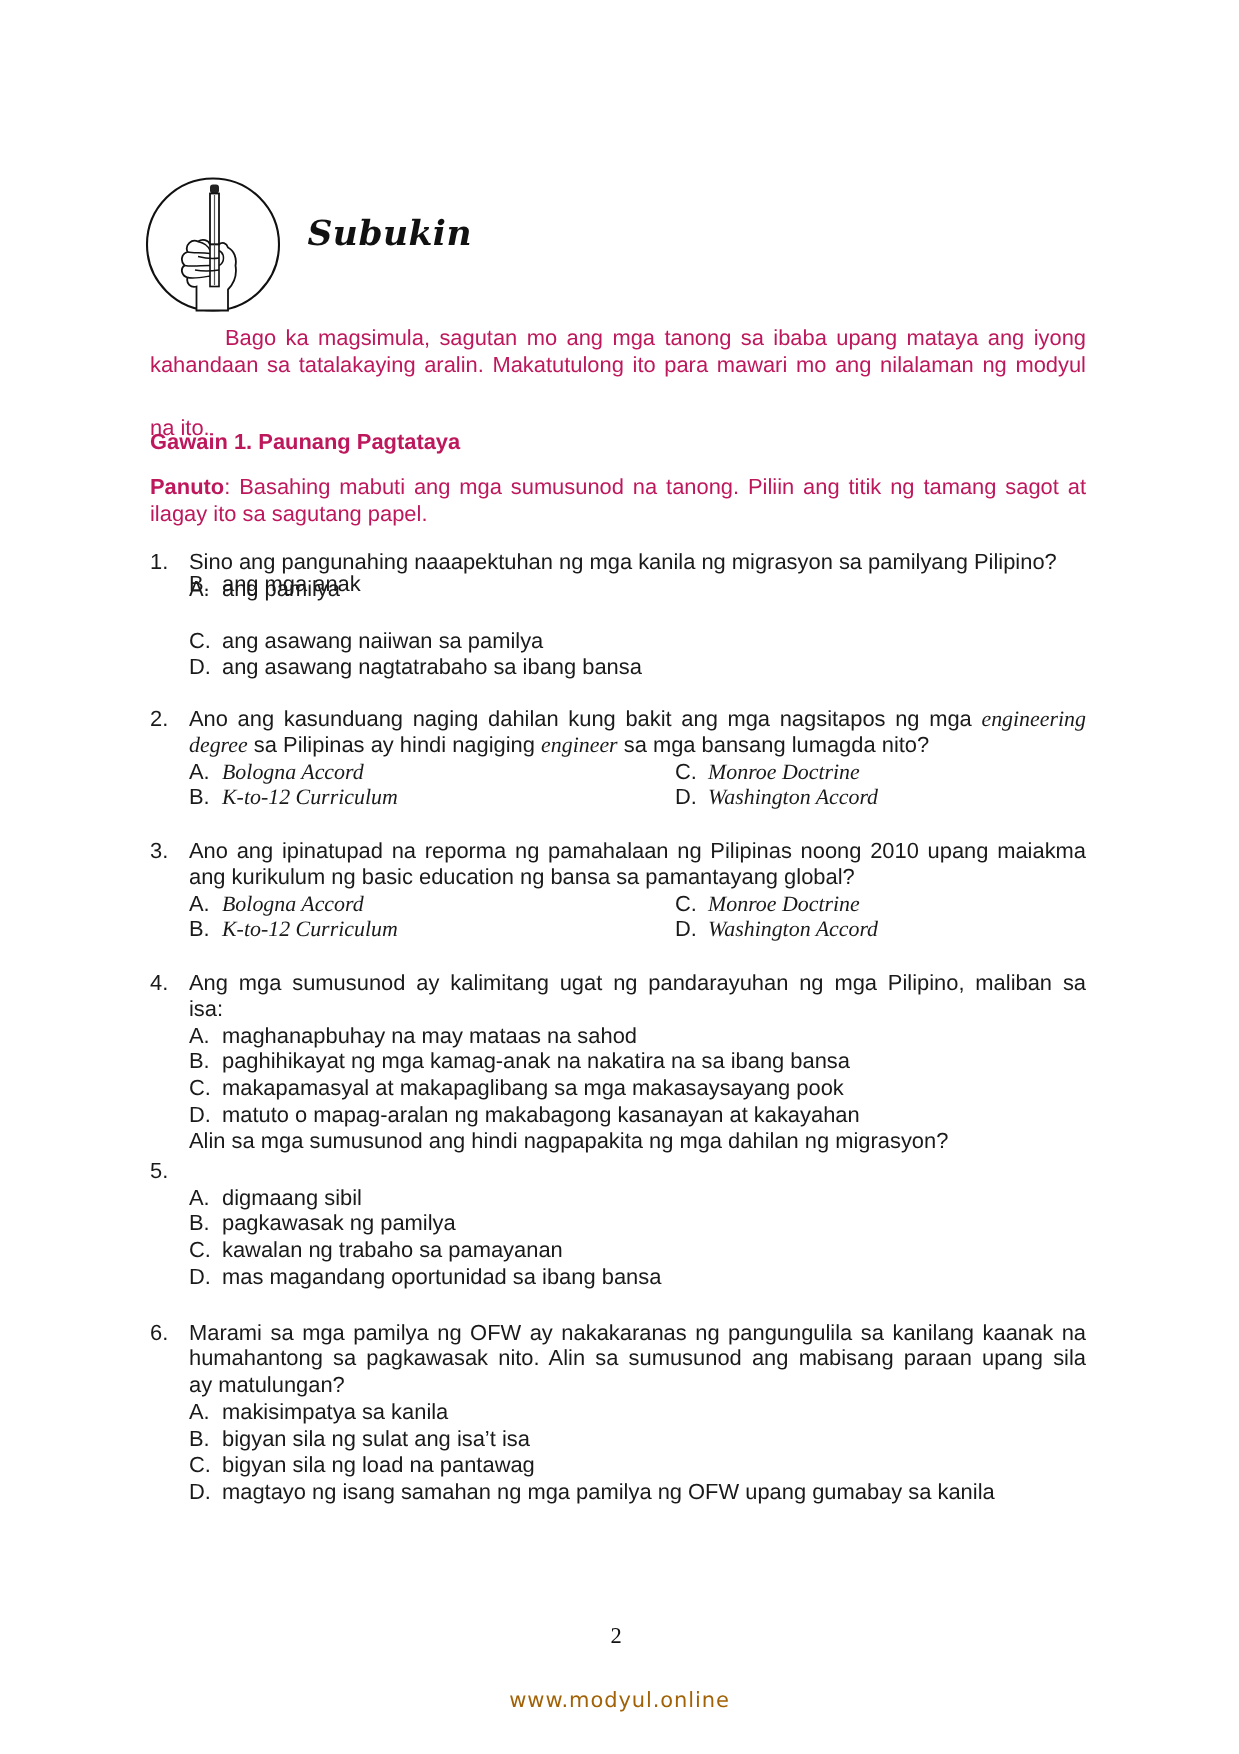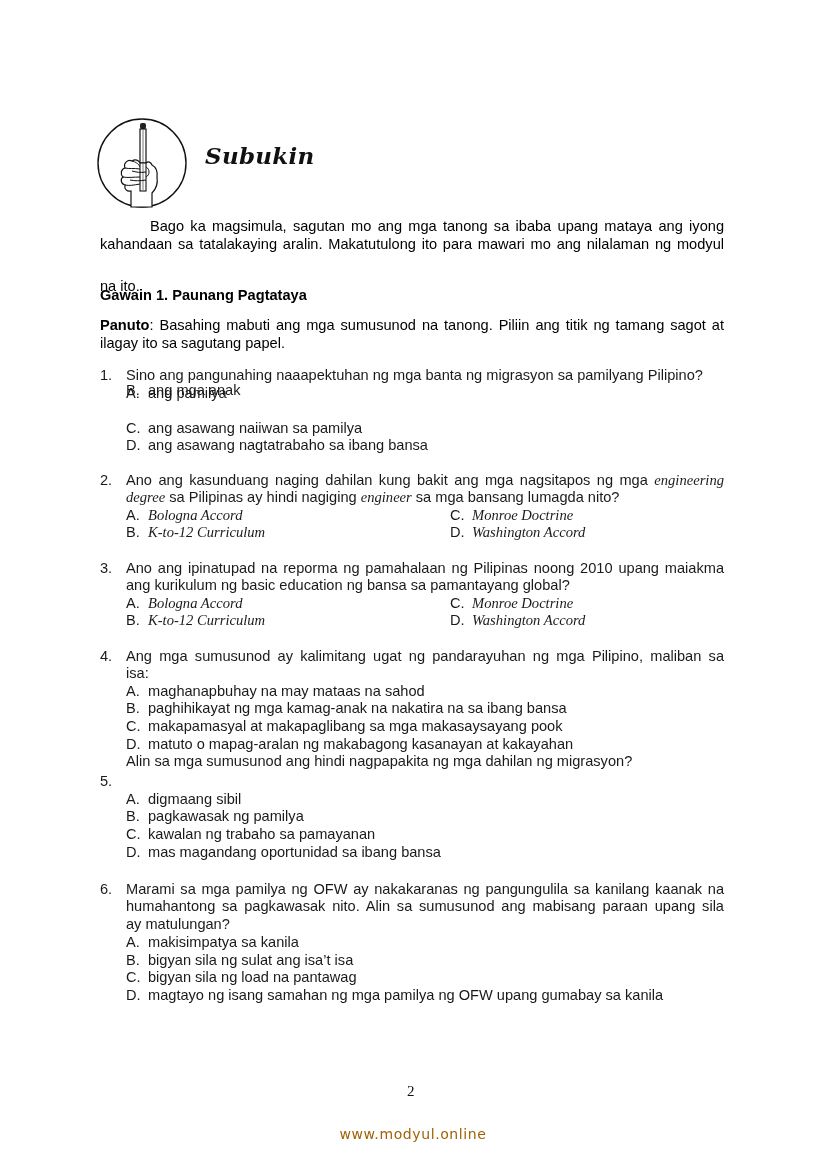--- a/index.html
+++ b/index.html
@@ -4,21 +4,21 @@
 <style>
   html, body { margin:0; padding:0; background:#ffffff; }
   body { width:826px; height:1169px; position:relative; overflow:hidden;
          font-family:"Liberation Sans", sans-serif; color:#1a1a1a; }
   .page { position:absolute; left:0; top:0; width:826px; height:1169px; background:#fff; }
 
   .icon-wrap { position:absolute; left:96px; top:117px; width:92px; height:92px; }
   .title { position:absolute; left:205px; top:142px; font-family:"DejaVu Serif", serif;
            font-weight:bold; font-style:italic; font-size:23px; color:#111; letter-spacing:0.3px; }
 
-  .txt { position:absolute; font-size:14.6px; line-height:18px; color:#000000; white-space:nowrap; }
+  .txt { position:absolute; font-size:14.6px; line-height:18px; color:#be185d; white-space:nowrap; }
   .just { text-align:justify; text-align-last:justify; }
   .intro { left:100px; width:624px; }
   .bold { font-weight:bold; }
   .it { font-style:italic;font-family:Liberation Serif, serif; }
 
   .qnum { position:absolute; left:100px; font-size:14.6px; line-height:18px; }
   .qline { position:absolute; left:126px; width:598px; font-size:14.6px; line-height:18px; white-space:nowrap; }
   .opt { position:absolute; font-size:14.6px; line-height:18px; white-space:nowrap; }
   .opt .letter { display:inline-block; width:22px; }
   .colA { left:126px; }
@@ -62,21 +62,21 @@
   <div class="txt intro just" style="top:235px;">kahandaan sa tatalakaying aralin. Makatutulong ito para mawari mo ang nilalaman ng modyul</div>
   <div class="txt intro" style="top:253px;margin-top:24px;">na ito.</div>
 
   <div class="txt bold" style="left:100px; top:286px;">Gawain 1. Paunang Pagtataya</div>
 
   <div class="txt intro just" style="top:316px;"><span class="bold">Panuto</span><span>: Basahing mabuti ang mga sumusunod na tanong. Piliin ang titik ng tamang sagot at</span></div>
   <div class="txt intro" style="top:334px;">ilagay ito sa sagutang papel.</div>
 
   <div>
     <div class="qnum" style="top:366px;">1.</div>
-    <div class="qline" style="top:366px;">Sino ang pangunahing naaapektuhan ng mga banta ng migrasyon sa pamilyang Pilipino?</div>
+    <div class="qline" style="top:366px;">Sino ang pangunahing naaapektuhan ng mga kanila ng migrasyon sa pamilyang Pilipino?</div>
     <div class="opt colA" style="top:384px;"><span class="letter">A.</span><span>ang pamilya</span></div>
     <div class="opt colA" style="top:381px;"><span class="letter">B.</span><span>ang mga anak</span></div>
     <div class="opt colA" style="top:419px;"><span class="letter">C.</span><span>ang asawang naiiwan sa pamilya</span></div>
     <div class="opt colA" style="top:436px;"><span class="letter">D.</span><span>ang asawang nagtatrabaho sa ibang bansa</span></div>
   </div>
 
   <div>
     <div class="qnum" style="top:471px;">2.</div>
     <div class="qline just" style="top:471px;"><span>Ano ang kasunduang naging dahilan kung bakit ang mga nagsitapos ng mga </span> <span class="it">engineering</span></div>
     <div class="qline" style="top:488px;"><span class="it">degree</span><span> sa Pilipinas ay hindi nagiging </span><span class="it">engineer</span><span> sa mga bansang lumagda nito?</span></div>

